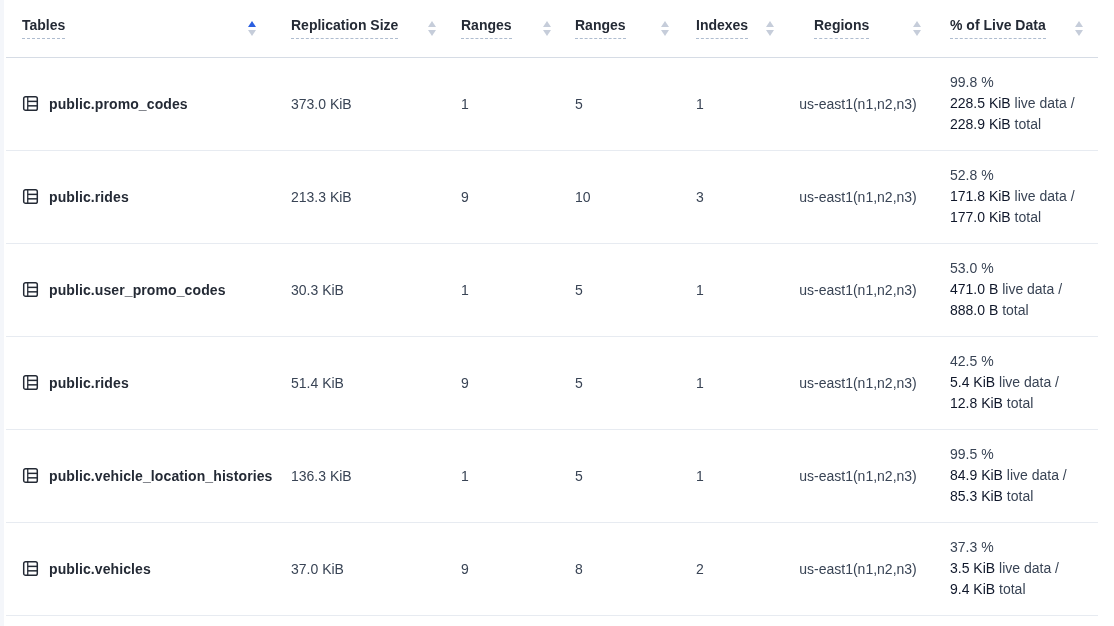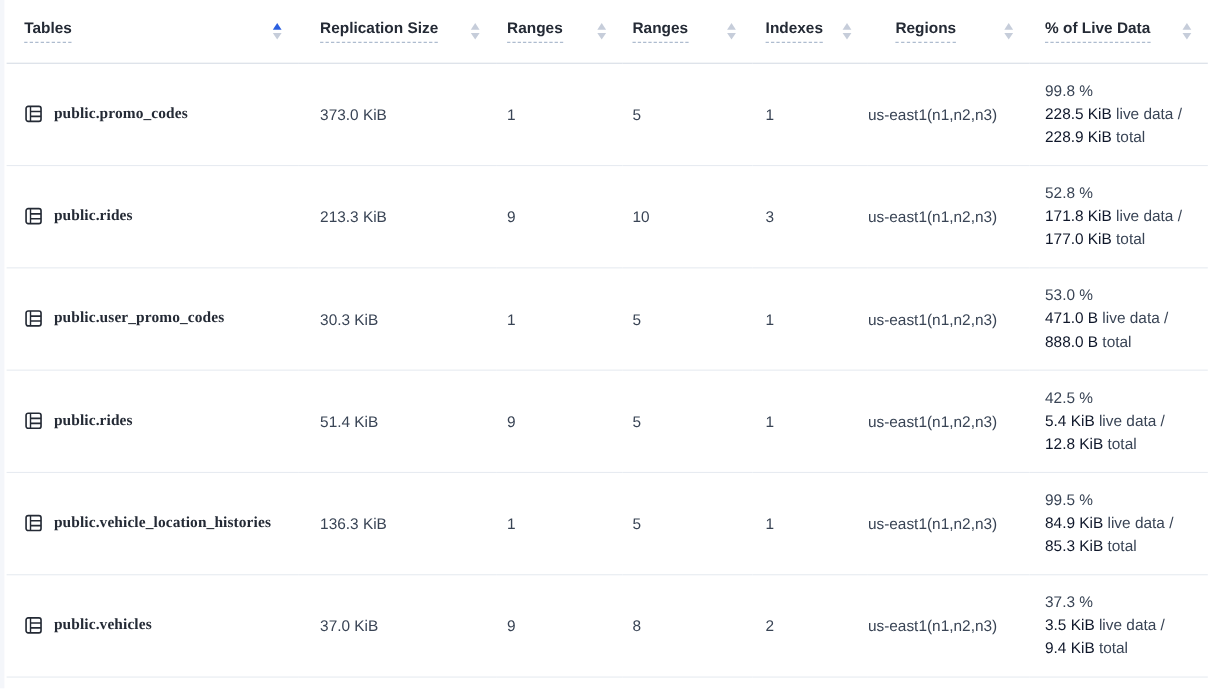--- a/index.html
+++ b/index.html
@@ -24,24 +24,24 @@
 
   .sort { display:flex; flex-direction:column; align-items:center; gap:3px; flex:0 0 auto; }
   .tri-up { width:0; height:0; border-left:4.5px solid transparent; border-right:4.5px solid transparent;
     border-bottom:6px solid #c6cdda; }
   .tri-down { width:0; height:0; border-left:4.5px solid transparent; border-right:4.5px solid transparent;
     border-top:6px solid #c6cdda; }
   .sort.asc .tri-up { border-bottom-color:#2b5fe0; }
 
   tbody td { height:93px; border-bottom:1px solid #e7ebf1; vertical-align:middle;
     font-size:14px; color:#394455; }
-  .name-cell { display:flex; align-items:center; gap:10px; white-space:nowrap;font-family:Liberation Serif, serif; }
+  .name-cell { display:flex; align-items:center; gap:10px; white-space:nowrap; }
   .tname { font-size:14px; font-weight:700; color:#242a35; letter-spacing:.1px; }
   .ticon { display:inline-flex; flex:0 0 auto; }
-  td.regions { text-align:left; padding-right:9px; white-space:nowrap; }
+  td.regions { text-align:center; padding-right:9px; white-space:nowrap; }
   td.live { line-height:21px; }
   .b { font-weight:400; color:#0f172a; }
 </style>
 </head>
 <body>
 
 <div class="page">
   <div class="left-strip"></div>
 
   <table class="db-tables">

